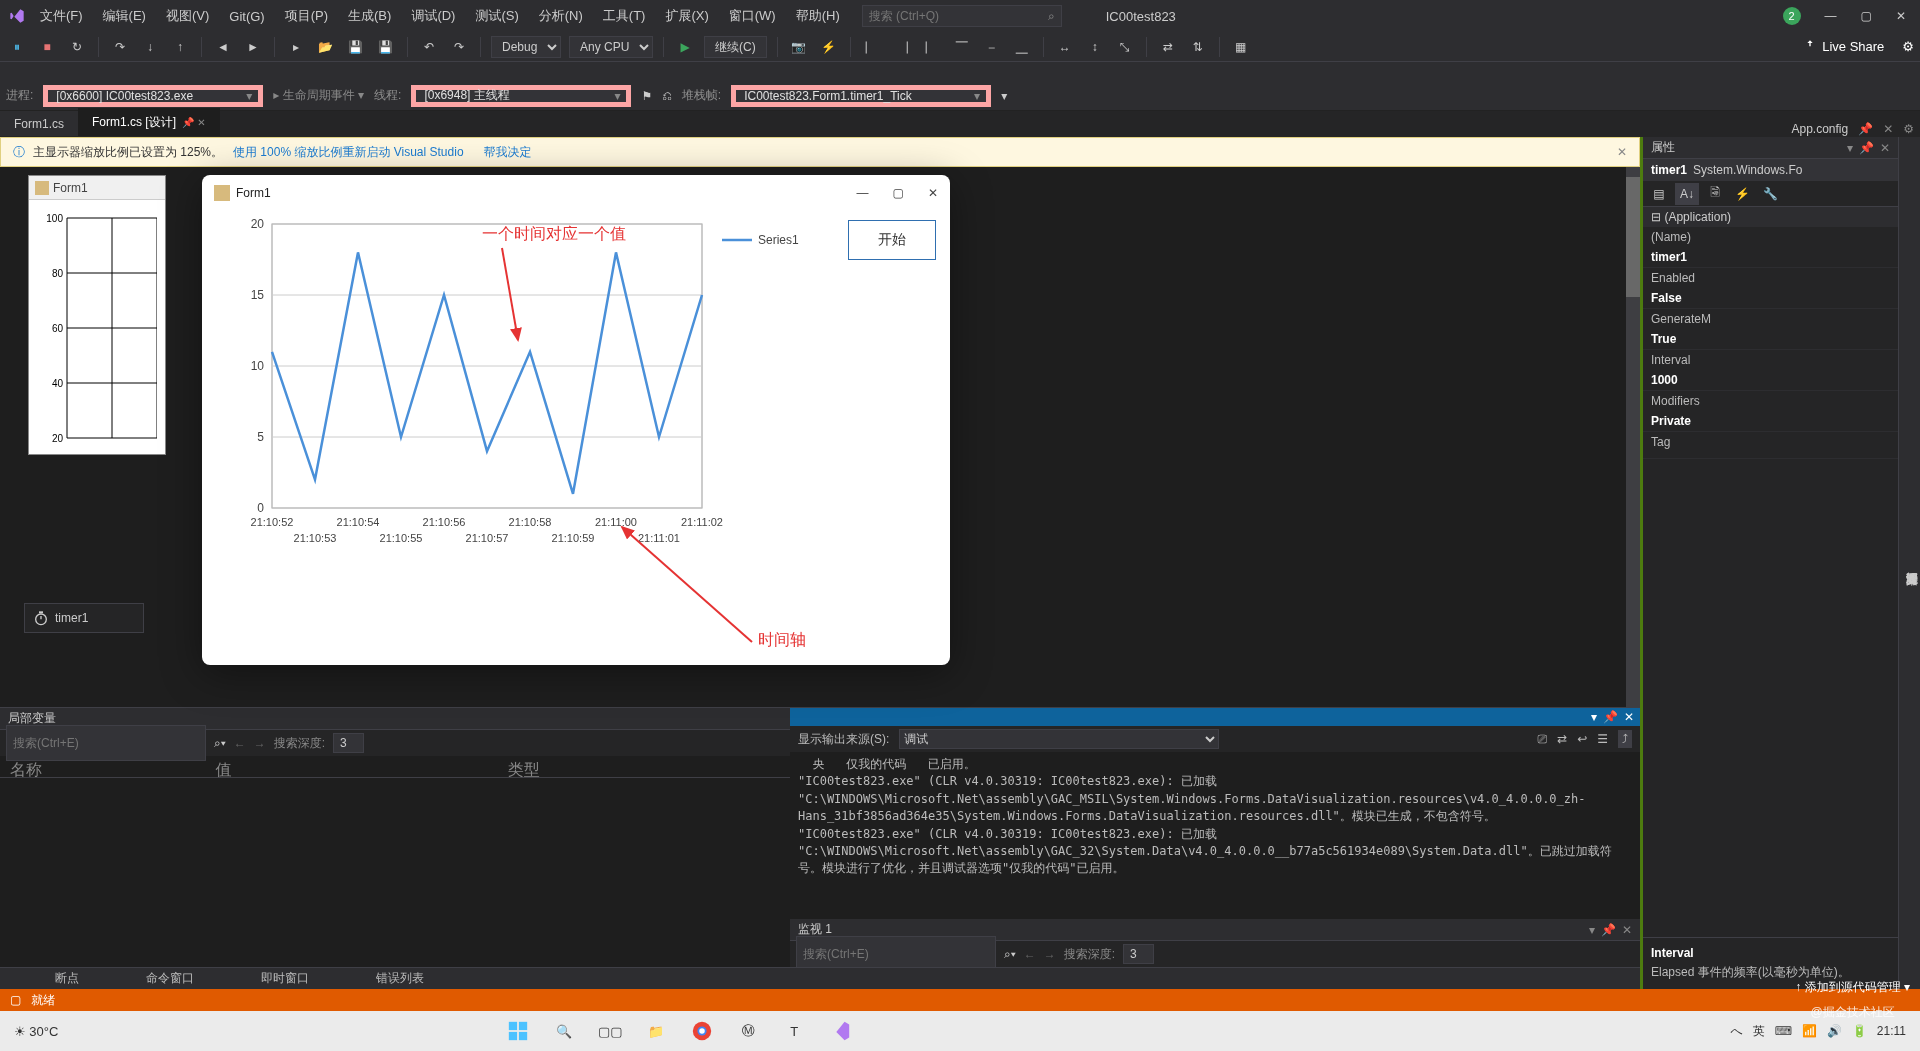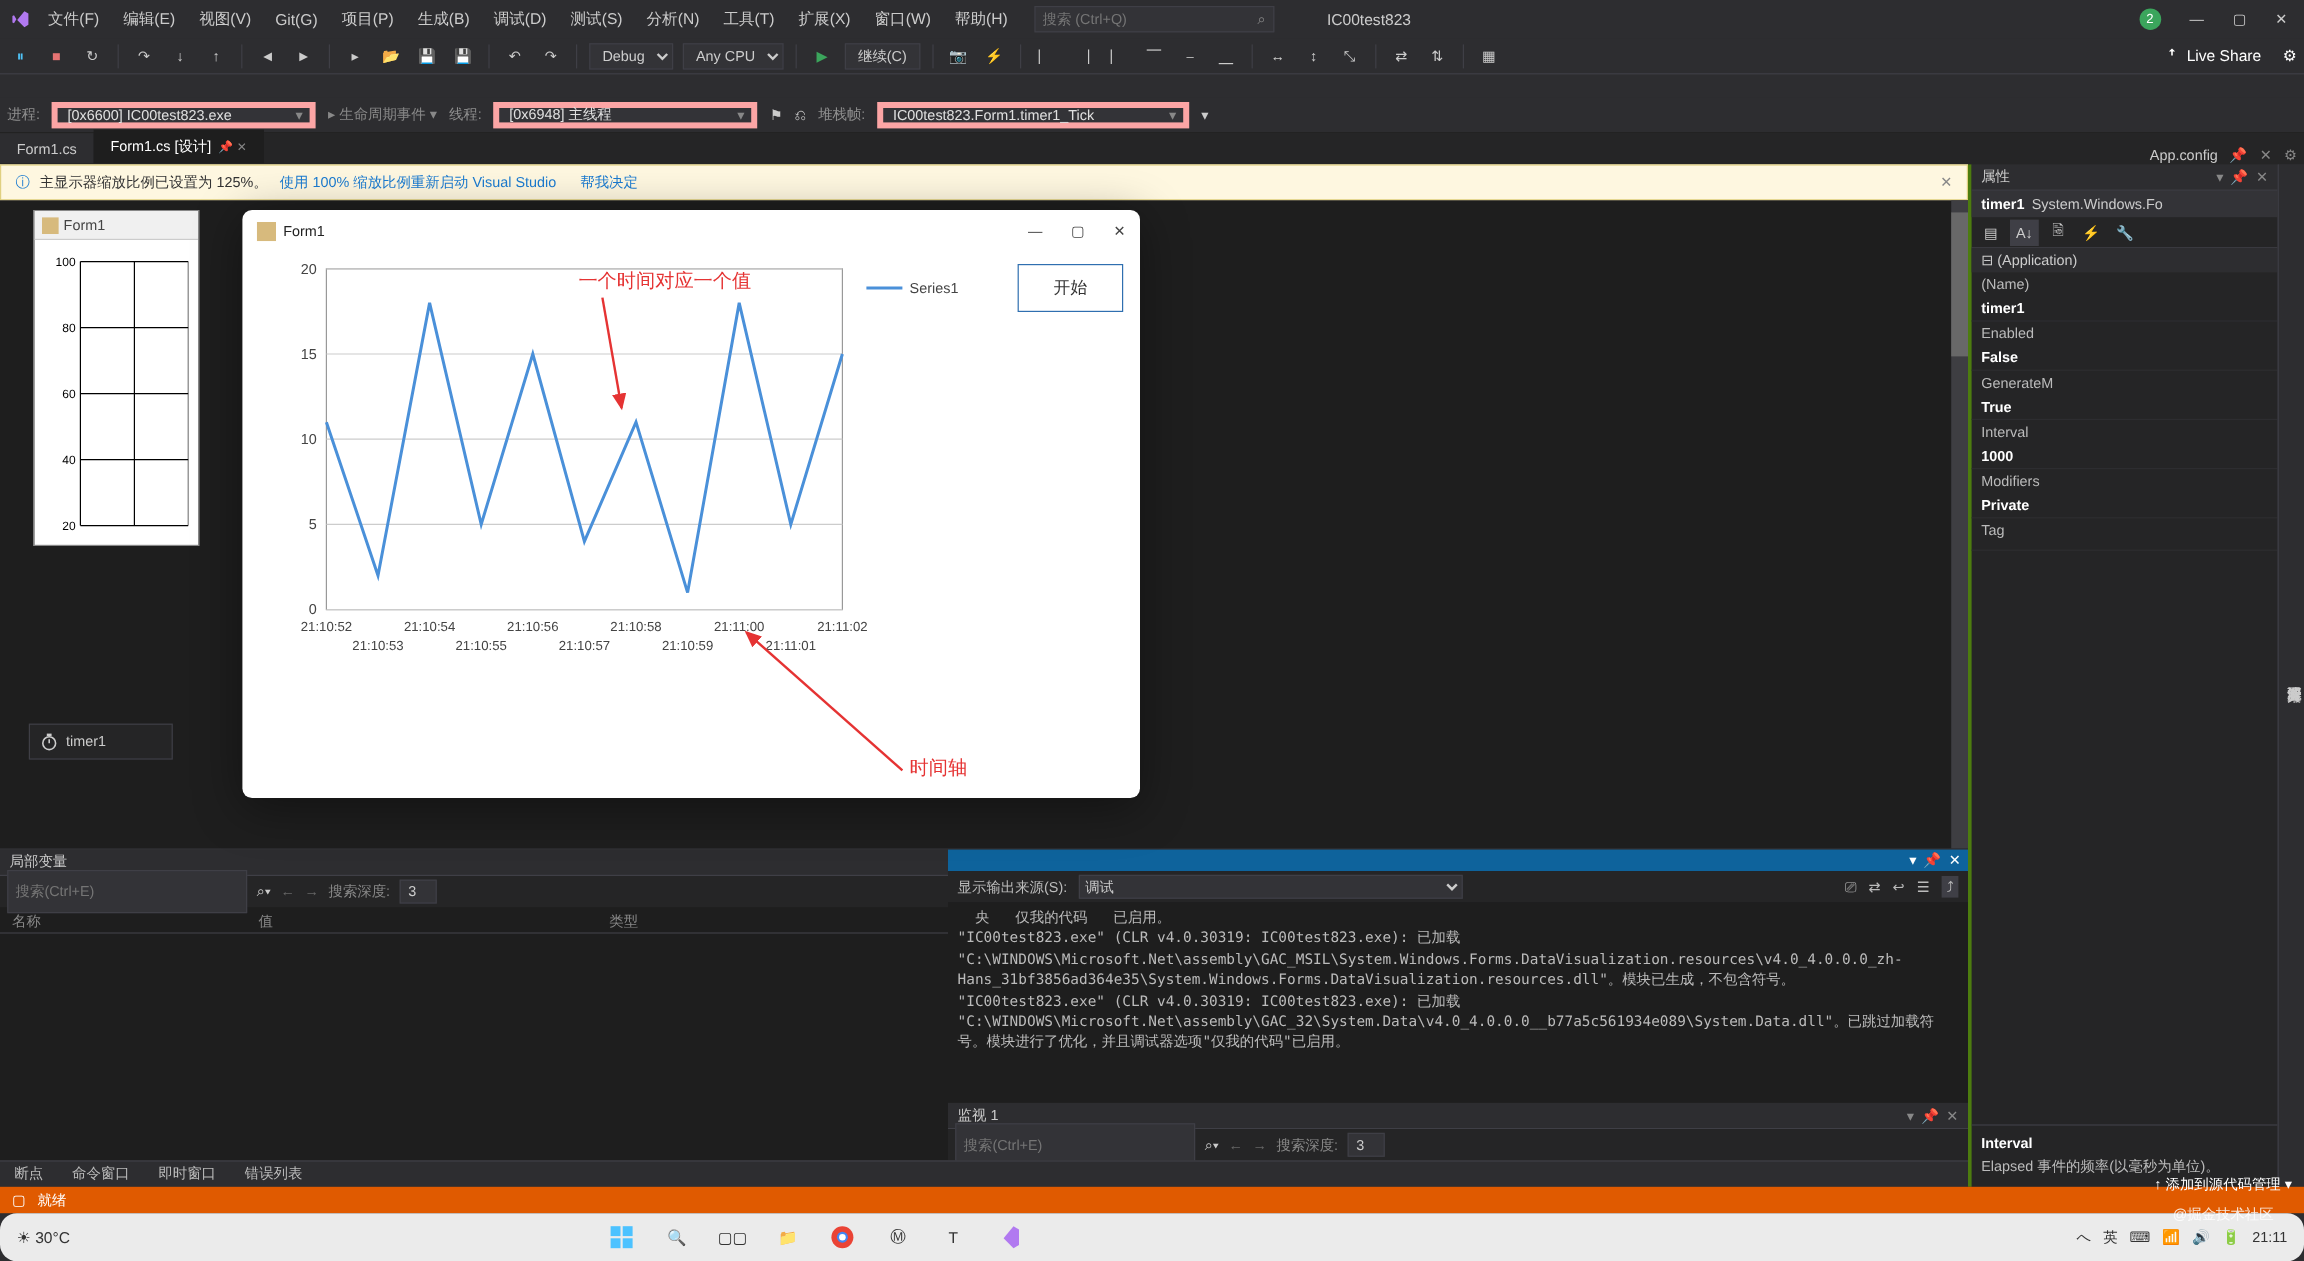--- a/index.html
+++ b/index.html
@@ -70,21 +70,21 @@
 
 .tray{position:absolute; left:24px; top:436px; width:120px;height:30px; background:#252526; border:1px solid #3f3f46; display:flex;align-items:center;gap:6px;padding:0 8px;color:#ccc;font-size:12px;}
 
 
 .bottom-split{display:flex; height:260px;}
 .panel{flex:1; background:#1e1e1e; border-top:1px solid #3f3f46; display:flex;flex-direction:column;}
 .panel .hdr{height:22px;background:#2d2d30;color:#ccc;font-size:12px;display:flex;align-items:center;padding:0 8px;border-bottom:1px solid #3f3f46;}
 .panel .hdr .ctrls{margin-left:auto;display:flex;gap:6px;color:#888;}
 .panel .searchline{height:26px;display:flex;align-items:center;padding:0 6px;gap:8px;background:#252526;}
 .panel .searchline input{flex:0 0 200px;background:#333337;border:1px solid #3f3f46;color:#ccc;height:36px;padding:0 6px;font-size:12px;outline:none;}
-.panel .cols{height:22px;display:flex;color:#888;font-size:12px;border-bottom:1px solid #3f3f46;}
+.panel .cols{height:22px;display:flex;color:#888;font-size:16px;border-bottom:1px solid #3f3f46;}
 .panel .cols div{padding:4px 10px;}
 .out-content{flex:1;background:#1e1e1e;color:#bbb;font-family:Consolas,monospace;font-size:12px;padding:4px 8px;overflow:hidden;white-space:pre-wrap;line-height:1.45;}
 .out-hdr-blue{height:18px;background:#0e639c;}
 .out-toolbar{height:26px;display:flex;align-items:center;padding:0 8px;gap:10px;background:#252526;color:#bbb;font-size:12px;}
 .out-toolbar select{background:#333337;border:1px solid #3f3f46;color:#ccc;height:20px;font-size:12px;}
 
 
 .prop-col{width:258px;background:#252526;display:flex;flex-direction:column;border-left:3px solid #4d7c0f;}
 .prop-col .hdr{height:22px;background:#2d2d30;display:flex;align-items:center;padding:0 8px;font-size:12px;border-bottom:1px solid #3f3f46;}
 .prop-col .hdr .ctrls{margin-left:auto;display:flex;gap:6px;color:#888;}
@@ -98,28 +98,28 @@
 .prop-col .row{display:flex;border-bottom:1px solid #2d2d30;flex-direction:column;}
 .prop-col .row .k{width:50%;padding:3px 8px;color:#bbb;}
 .prop-col .row .v{width:50%;padding:3px 8px;color:#fff;}
 .prop-col .desc{border-top:1px solid #3f3f46;padding:8px;font-size:12px;color:#bbb;}
 .prop-col .desc b{color:#fff;display:block;margin-bottom:4px;}
 
 .side-tab{width:22px;background:#2d2d30;writing-mode:vertical-rl;text-align:center;padding:8px 0;font-size:12px;color:#ccc;border-left:1px solid #3f3f46;}
 
 
 .bottom-tabs{height:22px;background:#2d2d30;display:flex;align-items:center;color:#bbb;font-size:12px;border-top:1px solid #3f3f46;}
-.bottom-tabs .bt{padding:0 12px;height:100%;display:flex;align-items:center;}
+.bottom-tabs .bt{padding:0 12px;height:100%;display:flex;align-items:center;margin-left:43px;}
 
 
 .status{height:22px;background:#e05a00;color:#fff;display:flex;align-items:center;padding:0 10px;font-size:12px;}
 .status .r{margin-left:auto;display:flex;gap:8px;align-items:center;flex-direction:column;}
 
 
-.taskbar{height:40px;background:#ebebeb;display:flex;align-items:center;padding:0 14px;gap:16px;color:#333;font-size:13px;border-radius:14px;}
+.taskbar{height:40px;background:#ebebeb;display:flex;align-items:center;padding:0 14px;gap:16px;color:#333;font-size:13px;}
 .taskbar .apps{margin:0 auto;display:flex;gap:18px;}
 .taskbar .tray-r{margin-left:auto;display:flex;gap:10px;align-items:center;font-size:12px;}
 .taskbar .appicon{width:28px;height:28px;border-radius:4px;display:flex;align-items:center;justify-content:center;}
 
 svg.icon{width:16px;height:16px;}
 </style>
 </head>
 <body>
 
 <div class="root">

